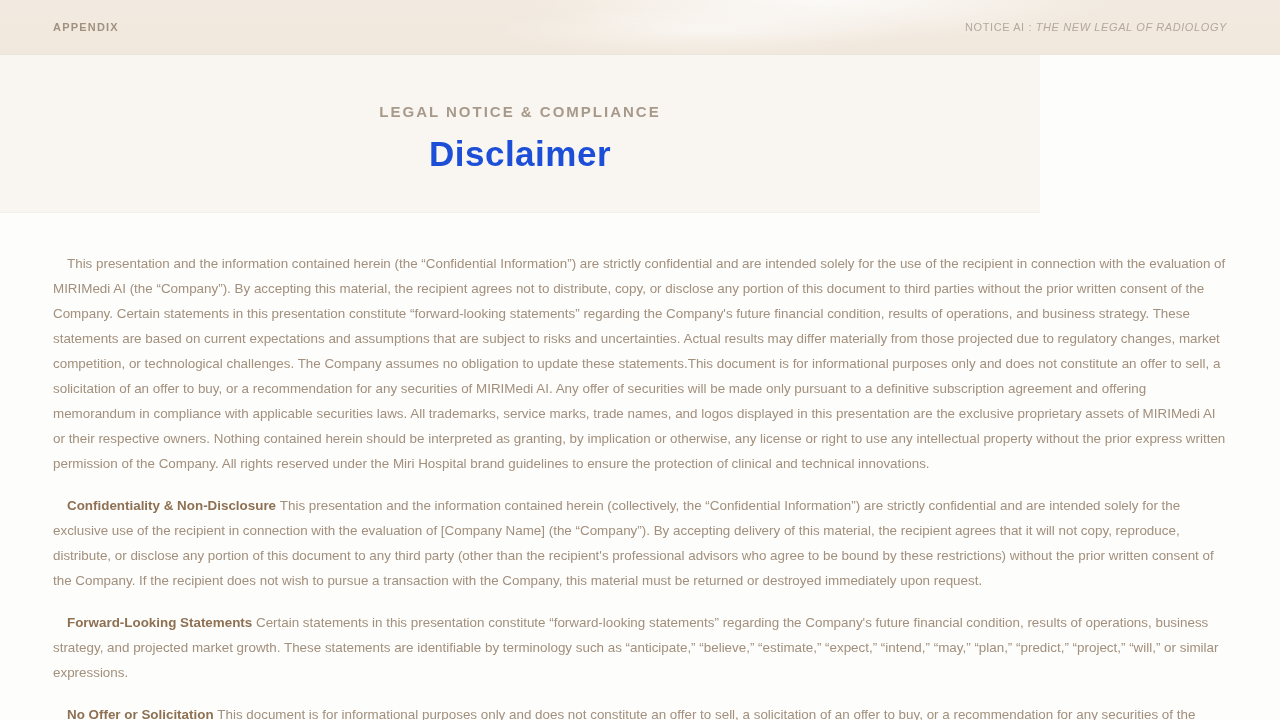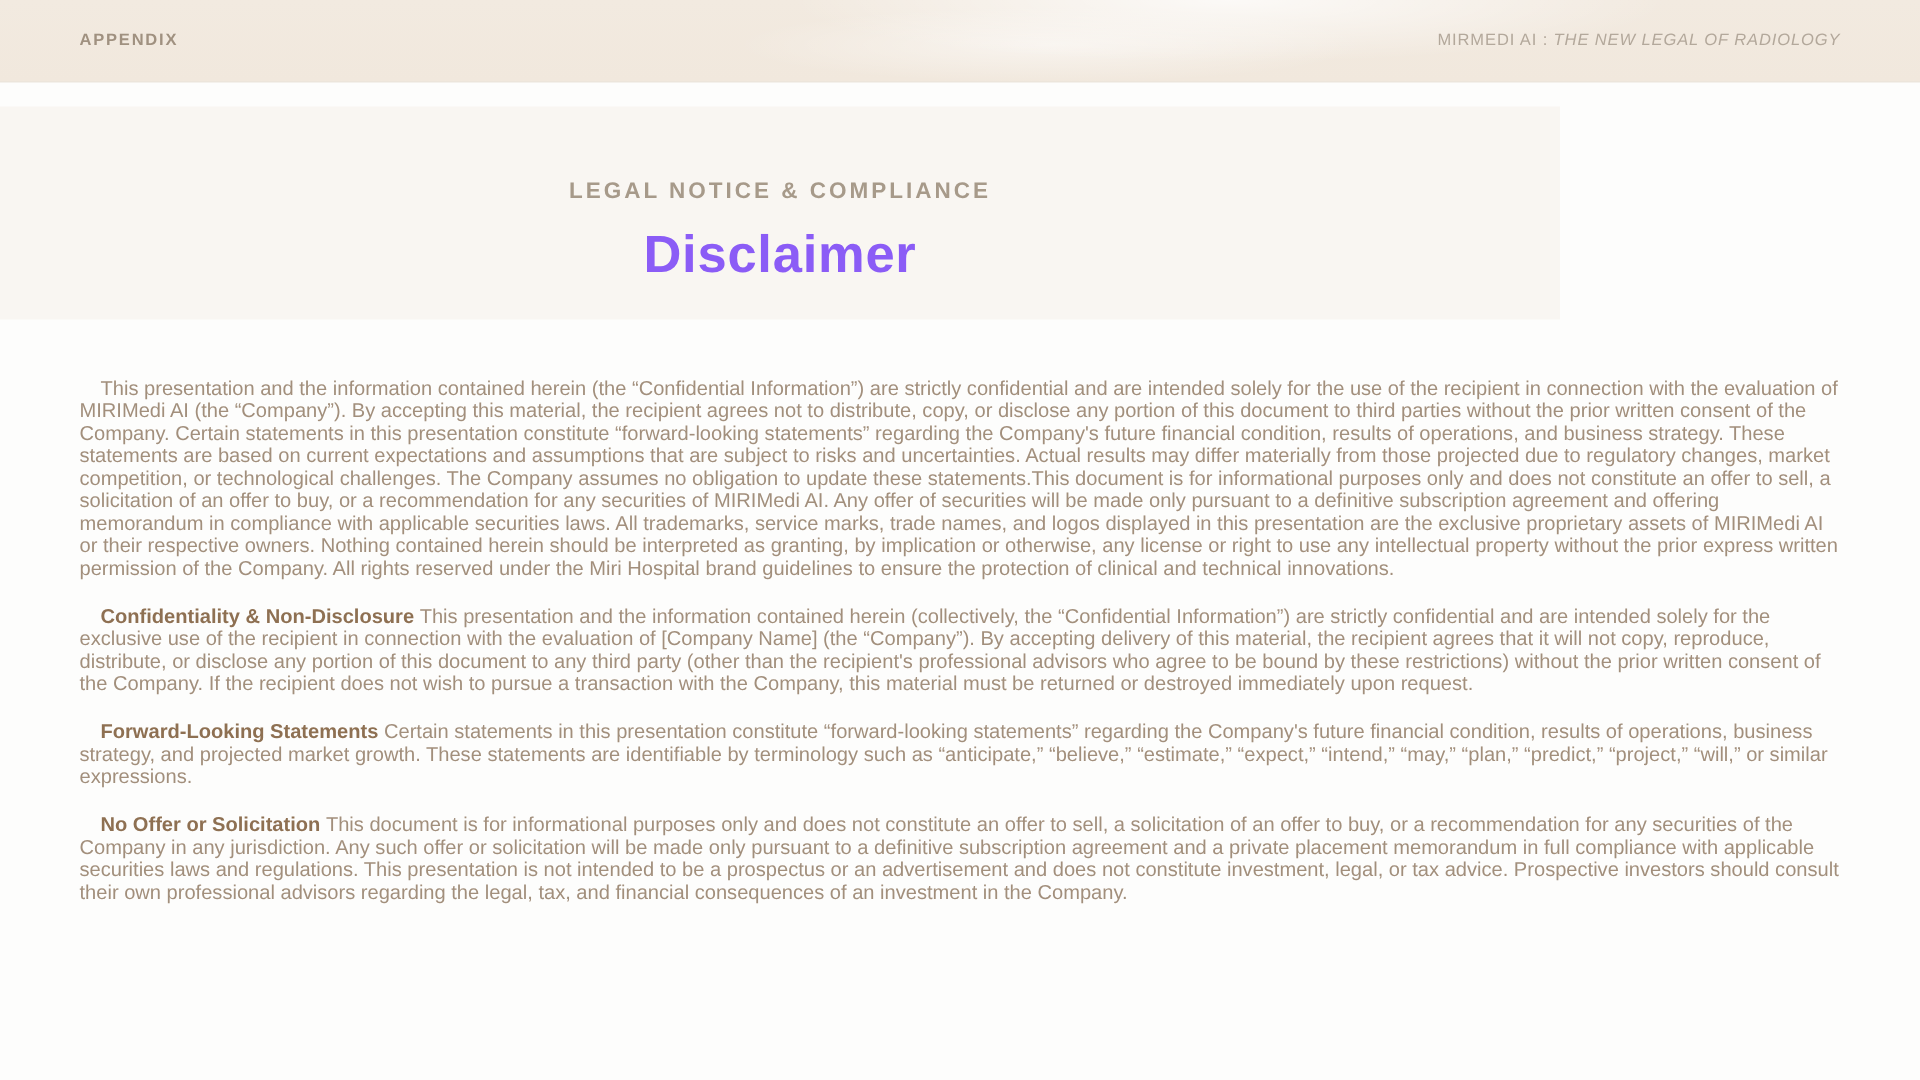--- a/index.html
+++ b/index.html
@@ -52,65 +52,64 @@
     top: 55px; left: 0;
     width: 1040px;
     height: 158px;
     background: #f9f6f2;
     border-bottom: 1px solid #f3efe9;
     display: flex;
     flex-direction: column;
     align-items: center;
     justify-content: center;
     padding-top: 10px;
-    margin-top: 16px;
   }
   .eyebrow {
     font-size: 15px;
     font-weight: 700;
     letter-spacing: 2px;
     color: #a79a8a;
     margin-bottom: 14px;
   }
   .page-title {
     font-size: 35px;
     font-weight: 700;
-    color: #8b5cf6;
+    color: #1d4ed8;
     letter-spacing: 0.5px;
   }
 
   
   .content {
     position: absolute;
     top: 213px; left: 0;
     width: 1280px;
     padding: 38px 53px 0 53px;
     background: #fdfdfc;
   }
   .content p {
     font-size: 13.4px;
-    line-height: 15px;
+    line-height: 25px;
     color: #a28f7c;
     margin-bottom: 17px;
   }
   .content p strong {
     font-weight: 700;
     color: #8e7052;
     margin-left: 14px;
   }
 </style>
 </head>
 <body>
 
 <div class="slide">
 
   <header class="top-bar">
     <span class="appendix-label">APPENDIX</span>
     <span class="top-right">
-      <span class="brand">MIRMEDI AI :</span><span class="tagline"> THE NEW LEGAL OF RADIOLOGY</span>
+      <span class="brand">NOTICE AI :</span><span class="tagline"> THE NEW LEGAL OF RADIOLOGY</span>
     </span>
   </header>
 
   <section class="title-band">
     <div class="eyebrow">LEGAL NOTICE &amp; COMPLIANCE</div>
     <h1 class="page-title">Disclaimer</h1>
   </section>
 
   <section class="content">
     <p><strong></strong><span>This presentation and the information contained herein (the “Confidential Information”) are strictly confidential and are intended solely for the use of the recipient in connection with the evaluation of MIRIMedi AI (the “Company”). By accepting this material, the recipient agrees not to distribute, copy, or disclose any portion of this document to third parties without the prior written consent of the Company. Certain statements in this presentation constitute “forward-looking statements” regarding the Company's future financial condition, results of operations, and business strategy. These statements are based on current expectations and assumptions that are subject to risks and uncertainties. Actual results may differ materially from those projected due to regulatory changes, market competition, or technological challenges. The Company assumes no obligation to update these statements.This document is for informational purposes only and does not constitute an offer to sell, a solicitation of an offer to buy, or a recommendation for any securities of MIRIMedi AI. Any offer of securities will be made only pursuant to a definitive subscription agreement and offering memorandum in compliance with applicable securities laws. All trademarks, service marks, trade names, and logos displayed in this presentation are the exclusive proprietary assets of MIRIMedi AI or their respective owners. Nothing contained herein should be interpreted as granting, by implication or otherwise, any license or right to use any intellectual property without the prior express written permission of the Company. All rights reserved under the Miri Hospital brand guidelines to ensure the protection of clinical and technical innovations.</span></p>

